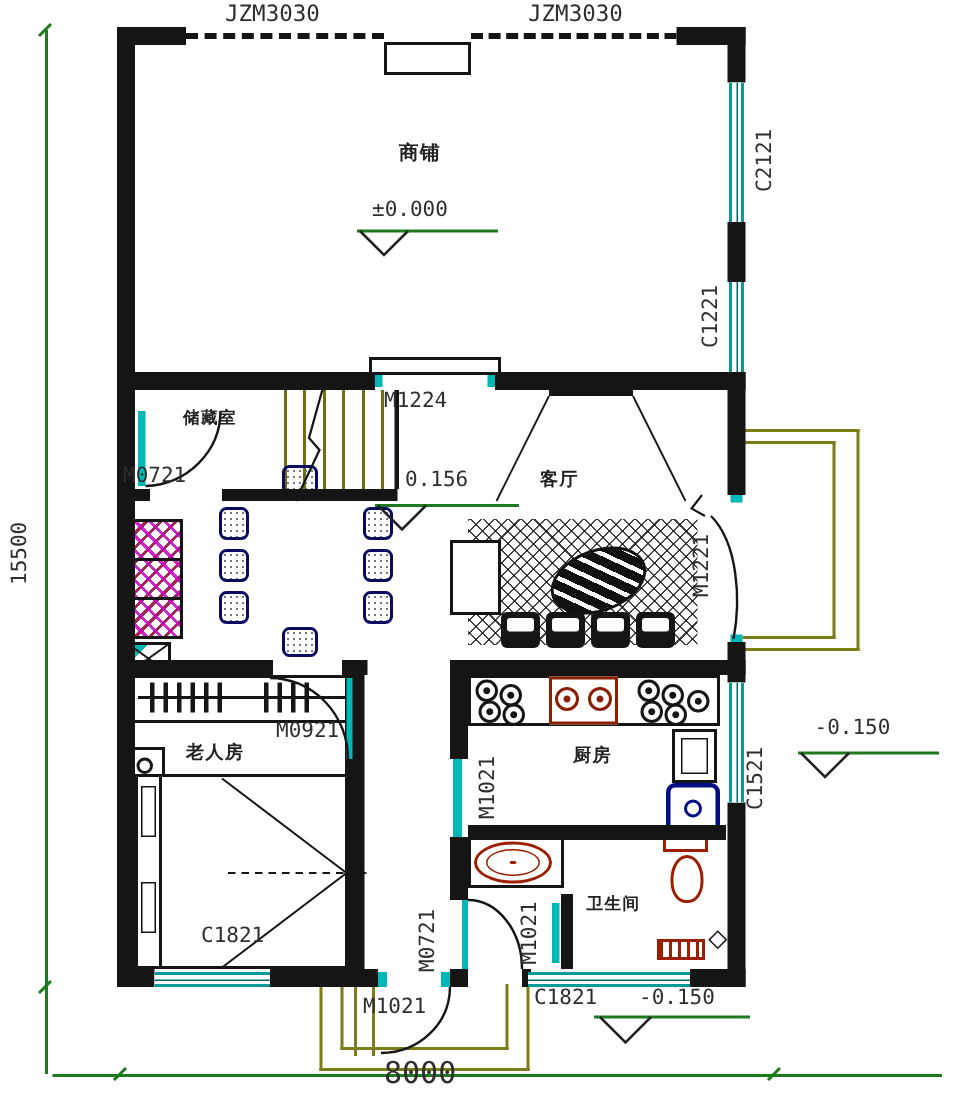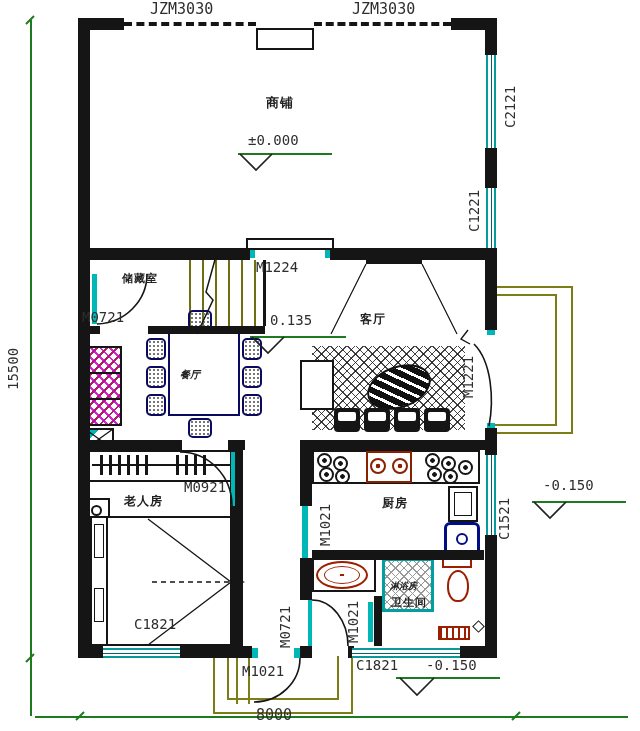--- a/index.html
+++ b/index.html
@@ -92,23 +92,20 @@
   <i class="a porchR" style="left:495px;top:286px;width:78px;height:148px"></i>
   <i class="a porchR" style="left:495px;top:294px;width:62px;height:132px"></i>
   <i class="a porchB" style="left:213px;top:656px;width:140px;height:58px"></i>
   <i class="a porchB" style="left:227px;top:656px;width:112px;height:44px"></i>
   <i class="a olv" style="left:236px;top:658px;width:2px;height:46px"></i>
   <i class="a olv" style="left:248px;top:658px;width:2px;height:46px"></i>
 
   <i class="a" style="left:178px;top:260px;width:88px;height:66px;z-index:7;border-right:3px solid #151515;
      background:repeating-linear-gradient(90deg,transparent 0 11px,#6f6f12 11px 13px)"></i>
 
-  <i class="a fur" style="left:168px;top:332px;width:72px;height:84px;border-color:#0a0a60;border-width:2.5px;z-index:7">
-      <span class="lbl cjk" style="position:absolute;left:10px;top:34px;font-size:10px;letter-spacing:0">餐厅</span>
-    </i>
   <i class="a chair" style="left:146px;top:338px;width:20px;height:22px"></i>
   <i class="a chair" style="left:146px;top:366px;width:20px;height:22px"></i>
   <i class="a chair" style="left:146px;top:394px;width:20px;height:22px"></i>
   <i class="a chair" style="left:242px;top:338px;width:20px;height:22px"></i>
   <i class="a chair" style="left:242px;top:366px;width:20px;height:22px"></i>
   <i class="a chair" style="left:242px;top:394px;width:20px;height:22px"></i>
   <i class="a chair" style="left:188px;top:310px;width:24px;height:20px"></i>
   <i class="a chair" style="left:188px;top:418px;width:24px;height:20px"></i>
 
   <i class="a fur" style="left:84px;top:346px;width:38px;height:80px;
@@ -157,24 +154,20 @@
   <i class="a rburn" style="left:392px;top:458px"></i>
   <i class="a fur" style="left:448px;top:486px;width:30px;height:36px"></i>
   <i class="a fur" style="left:454px;top:492px;width:18px;height:24px;border-width:1px"></i>
   <i class="a fur" style="left:444px;top:522px;width:36px;height:36px;border-color:#000d85;border-width:3px;border-radius:6px"></i>
   <i class="a" style="left:456px;top:533px;width:12px;height:12px;border:2px solid #000d85;border-radius:50%;z-index:8"></i>
 
   <i class="a fur" style="left:312px;top:558px;width:64px;height:34px"></i>
   <i class="a" style="left:316px;top:561px;width:52px;height:28px;border:2.5px solid #9b1f00;border-radius:50%;z-index:8"></i>
   <i class="a" style="left:324px;top:566px;width:36px;height:18px;border:1.5px solid #9b1f00;border-radius:50%;z-index:8;
      background:radial-gradient(#9b1f00 2px,transparent 2.5px)"></i>
-  <i class="a" style="left:382px;top:558px;width:52px;height:54px;border:3px solid #00a0a0;z-index:7;
-     background-image:repeating-linear-gradient(45deg,#999 0 1px,transparent 1px 6px),repeating-linear-gradient(135deg,#999 0 1px,transparent 1px 6px)">
-      <span class="lbl cjk" style="position:absolute;left:5px;top:18px;font-size:9px;letter-spacing:0">淋浴房</span>
-    </i>
   <i class="a" style="left:442px;top:556px;width:30px;height:12px;border:2px solid #9b1f00;z-index:8"></i>
   <i class="a" style="left:447px;top:570px;width:22px;height:32px;border:2.5px solid #9b1f00;border-radius:50% 50% 45% 45%;z-index:8"></i>
   <i class="a" style="left:438px;top:626px;width:32px;height:14px;border:2px solid #9b1f00;z-index:8;
      background:repeating-linear-gradient(90deg,#9b1f00 0 2px,transparent 2px 6px)"></i>
   <i class="a" style="left:474px;top:622px;width:9px;height:9px;border:1.5px solid #151515;transform:rotate(45deg);z-index:8"></i>
 
   <svg class="lines" width="640" height="731" viewBox="0 0 640 731">
 
     <path d="M147,274 A52,50 0 0 1 97,324" fill="none" stroke="#151515" stroke-width="1.6"></path>
     <path d="M180,452 A52,54 0 0 1 232,506" fill="none" stroke="#151515" stroke-width="1.6"></path>
@@ -208,32 +201,32 @@
 
   <span class="lbl" style="left:150px;top:2px;font-size:15px">JZM3030</span>
   <span class="lbl" style="left:352px;top:2px;font-size:15px">JZM3030</span>
   <span class="lbl cjk" style="left:266px;top:96px;font-size:13px">商铺</span>
   <span class="lbl" style="left:248px;top:133px">±0.000</span>
   <span class="lbl v" style="left:503px;top:128px">C2121</span>
   <span class="lbl v" style="left:467px;top:232px">C1221</span>
   <span class="lbl" style="left:256px;top:260px">M1224</span>
   <span class="lbl cjk" style="left:122px;top:272px;font-size:11px">储藏室</span>
   <span class="lbl" style="left:82px;top:310px">M0721</span>
-  <span class="lbl" style="left:270px;top:313px">0.135</span>
+  <span class="lbl" style="left:270px;top:313px">0.156</span>
   <span class="lbl cjk" style="left:360px;top:312px">客厅</span>
   <span class="lbl v" style="left:461px;top:398px">M1221</span>
   <span class="lbl v" style="left:497px;top:540px">C1521</span>
   <span class="lbl" style="left:543px;top:478px">-0.150</span>
   <span class="lbl cjk" style="left:124px;top:494px">老人房</span>
   <span class="lbl" style="left:184px;top:480px">M0921</span>
   <span class="lbl" style="left:134px;top:617px">C1821</span>
   <span class="lbl cjk" style="left:382px;top:496px">厨房</span>
   <span class="lbl v" style="left:318px;top:546px">M1021</span>
   <span class="lbl cjk" style="left:391px;top:596px;font-size:11px">卫生间</span>
   <span class="lbl v" style="left:346px;top:643px">M1021</span>
   <span class="lbl v" style="left:278px;top:648px">M0721</span>
   <span class="lbl" style="left:356px;top:658px">C1821</span>
   <span class="lbl" style="left:426px;top:658px">-0.150</span>
   <span class="lbl" style="left:242px;top:664px">M1021</span>
-  <span class="lbl" style="left:256px;top:708px;font-size:15px">8000</span>
+  <span class="lbl" style="left:256px;top:708px;font-size:20px">8000</span>
   <span class="lbl v" style="left:6px;top:390px">15500</span>
 
 </div>
 
 </body></html>

